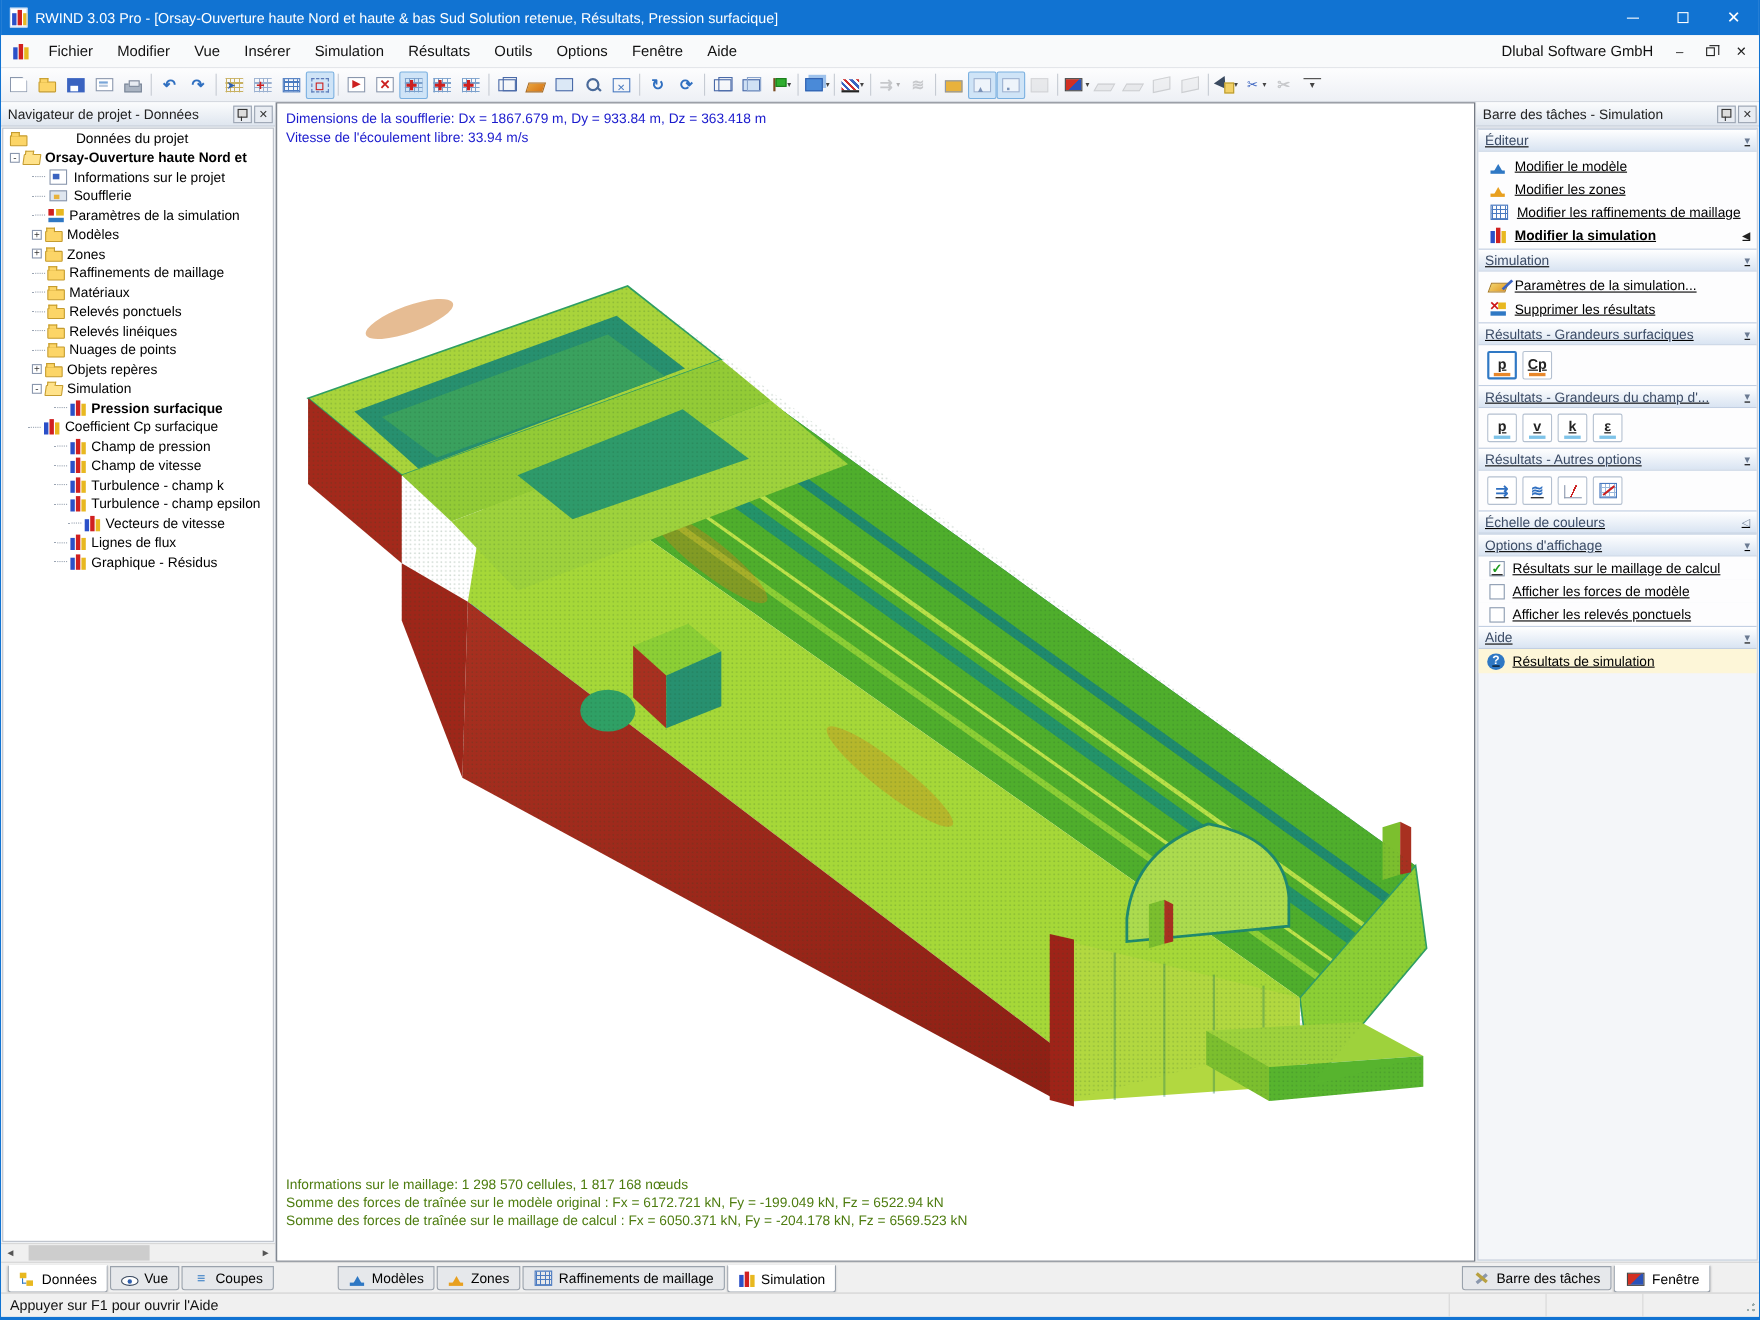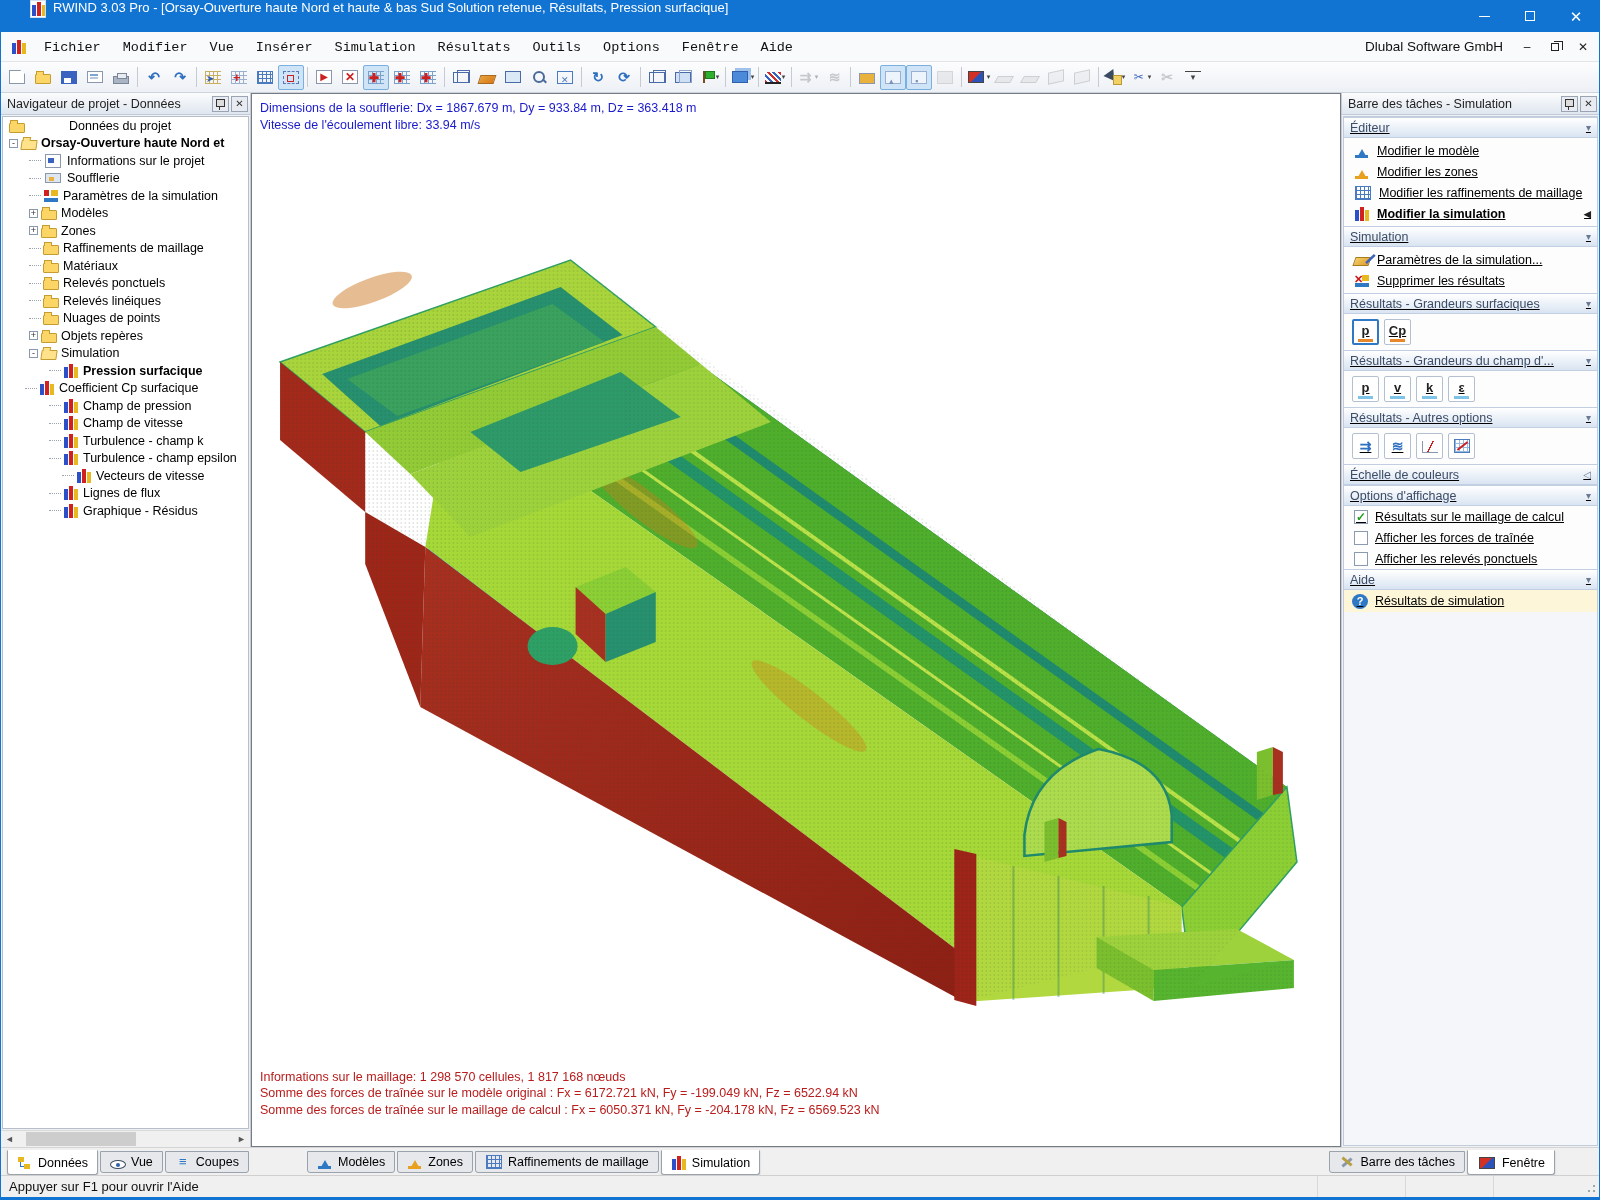--- a/index.html
+++ b/index.html
@@ -1,32 +1,32 @@
 <!DOCTYPE html>
 <html><head>
 <meta charset="utf-8">
 <style>
   html,body{margin:0;padding:0;background:#3a3a3a;}
   *{box-sizing:border-box;}
   .window{width:1600px;height:1200px;display:flex;flex-direction:column;
     font-family:"Liberation Sans",sans-serif;background:#f0f0f0;
     border-left:1px solid #1173d2;border-right:1px solid #1173d2;border-bottom:3px solid #1173d2;}
   
-  .titlebar{height:32px;background:#1173d2;color:#fff;display:flex;flex:0 0 32px;padding-left:21px;}
+  .titlebar{height:32px;background:#1173d2;color:#fff;display:flex;align-items:center;flex:0 0 32px;}
   .titlebar .appicon{margin:0 7px 0 8px;}
   .titlebar .title{font-size:13px;white-space:nowrap;overflow:hidden;}
   .winbtns{margin-left:auto;display:flex;height:100%;}
   .winbtn{width:46px;height:100%;display:flex;align-items:center;justify-content:center;color:#fff;font-size:13px;}
   .winbtn .sq{width:10px;height:10px;border:1px solid #fff;display:block;}
   .winbtn .mn{width:11px;height:1px;background:#fff;display:block;}
   .winbtn .cl{font-size:15px;line-height:1;}
   
   .menubar{height:30px;background:#f9fafb;border-bottom:1px solid #e2e4e8;display:flex;align-items:center;flex:0 0 30px;font-size:13.5px;color:#111;}
   .menubar .appicon{margin:0 6px 0 10px;}
-  .menuitem{padding:5px 11px;font-family:Liberation Mono, monospace;}
+  .menuitem{padding:5px 11px;}
   .menu-right{margin-left:auto;display:flex;align-items:center;gap:8px;padding-right:6px;}
   .menu-right .brand{font-size:13.5px;color:#111;margin-right:6px;}
   .mwbtn{width:20px;height:18px;display:flex;align-items:center;justify-content:center;color:#222;font-size:12px;}
   .mwbtn .rs{width:8px;height:8px;border:1px solid #222;position:relative;display:block;}
   .mwbtn .rs::after{content:"";position:absolute;left:2px;top:-3px;width:8px;height:8px;border:1px solid #222;border-left:none;border-bottom:none;}
   
   .toolbar{height:31px;background:linear-gradient(#fdfdfe,#edf0f5);border-bottom:1px solid #cfd4db;
     display:flex;align-items:center;padding:0 3px;flex:0 0 31px;}
   .tbtn{width:26px;height:25px;display:flex;align-items:center;justify-content:center;border:1px solid transparent;border-radius:2px;position:relative;flex:0 0 auto;}
   .tbtn.toggled{background:#cfe4f7;border-color:#7ab0e0;}
@@ -575,21 +575,21 @@
         <polygon points="1019,653 1029,658 1029,699 1019,701" fill="#a83020"></polygon>
         <polygon points="791,728 805,724 805,764 791,768" fill="#7cbf2e"></polygon>
         <polygon points="805,724 813,728 813,762 805,764" fill="#a83020"></polygon>
 
         <rect x="0" y="120" width="1086" height="820" fill="url(#meshdots)" clip-path="url(#bldg)"></rect>
       </svg>
       <div class="vinfo vinfo-top" style="color:#1a1acd">
         <div>Dimensions de la soufflerie: Dx = 1867.679 m, Dy = 933.84 m, Dz = 363.418 m</div>
         <div>Vitesse de l'écoulement libre: 33.94 m/s</div>
       </div>
-      <div class="vinfo vinfo-bottom" style="color:#b91c1c">
+      <div class="vinfo vinfo-bottom" style="color:#4d7c0f">
         <div>Informations sur le maillage: 1 298 570 cellules, 1 817 168 nœuds</div>
         <div>Somme des forces de traînée sur le modèle original : Fx = 6172.721 kN, Fy = -199.049 kN, Fz = 6522.94 kN</div>
         <div>Somme des forces de traînée sur le maillage de calcul : Fx = 6050.371 kN, Fy = -204.178 kN, Fz = 6569.523 kN</div>
       </div>
     </div>
 
     <div class="rightpanel">
       <div class="panelhead">
         <span class="ph-title">Barre des tâches - Simulation</span>
         <span class="phbtn">
@@ -697,21 +697,21 @@
             <span>Options d'affichage</span>
             <span class="chev">▾</span>
           </div>
           <div>
             <div class="chkrow">
               <span class="chkbox">✓</span>
               <span>Résultats sur le maillage de calcul</span>
             </div>
             <div class="chkrow">
               <span class="chkbox"></span>
-              <span>Afficher les forces de traînée</span>
+              <span>Afficher les forces de modèle</span>
             </div>
             <div class="chkrow">
               <span class="chkbox"></span>
               <span>Afficher les relevés ponctuels</span>
             </div>
           </div>
           <div class="sect-head">
             <span>Aide</span>
             <span class="chev">▾</span>
           </div>

